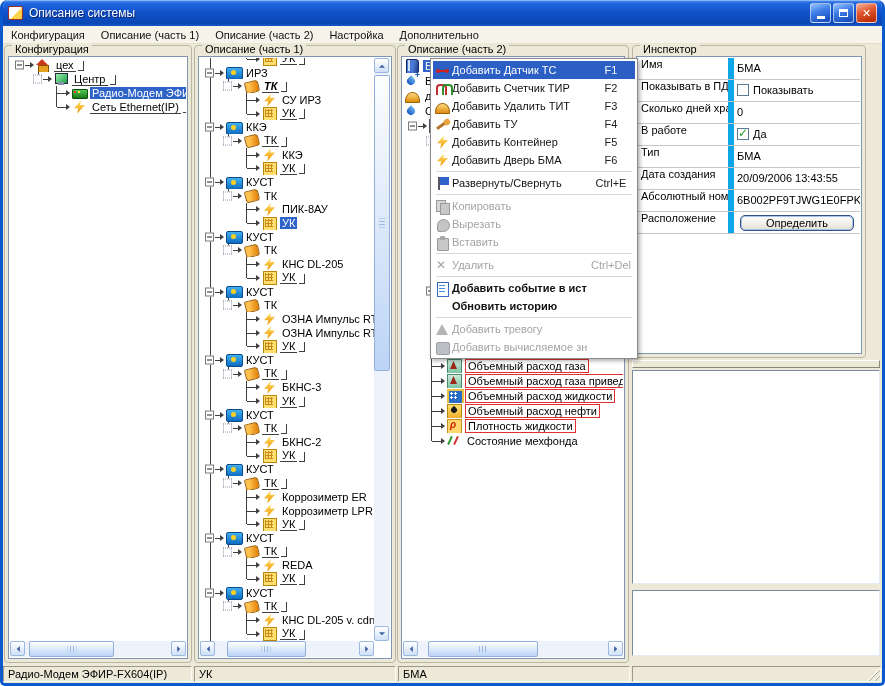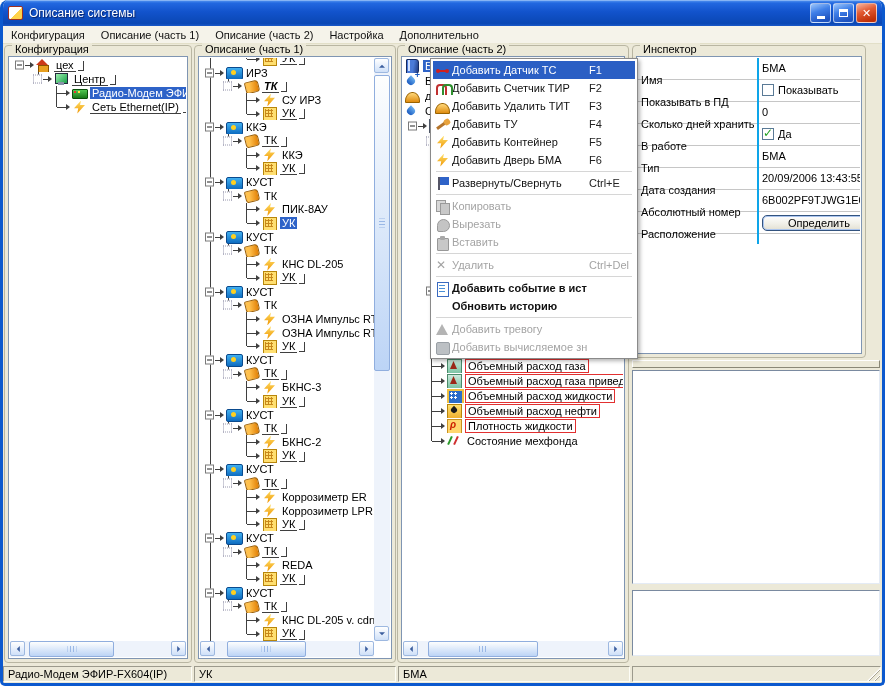--- a/index.html
+++ b/index.html
@@ -115,35 +115,35 @@
 .sb.d::after{border-top-color:#3b5e9e;transform:translate(-50%,-30%)}
 .track{flex:1;position:relative}
 .thumb{position:absolute;background:linear-gradient(#fdfefe,#bcd4f6);border:1px solid #90aede;border-radius:2px}
 .hscroll .thumb{top:0;bottom:0}
 .hscroll .thumb::after{content:"";position:absolute;left:50%;top:50%;transform:translate(-50%,-50%);width:9px;height:6px;background:repeating-linear-gradient(90deg,#9ab8e6 0 1px,transparent 1px 3px)}
 .vscroll .thumb{left:0;right:0;top:2px;height:296px}
 .vscroll .thumb::after{content:"";position:absolute;left:50%;top:50%;transform:translate(-50%,-50%);width:6px;height:9px;background:repeating-linear-gradient(0deg,#9ab8e6 0 1px,transparent 1px 3px)}
 
 .insp{position:absolute;inset:1px;background:#fff;overflow:hidden}
 .irow{display:flex;height:22px;border-bottom:1px solid #c6c6c6;align-items:stretch}
-.ilabel{width:121px;border-right:2px solid #0ea5e9;padding:16px 3px;font-size:11px;color:#000;overflow:hidden;white-space:nowrap}
+.ilabel{width:96px;border-right:6px solid #0ea5e9;padding:0 3px;font-size:11px;color:#000;overflow:hidden;white-space:nowrap}
 .ival{flex:1;padding:4px 3px;font-size:11px;color:#000;overflow:hidden;white-space:nowrap}
 .cb{display:inline-block;width:12px;height:12px;border:1px solid #5a7a96;background:#fff;vertical-align:-2px;margin-right:4px;position:relative}
 .cb.checked::after{content:"✓";position:absolute;left:0;top:-3px;color:#21a121;font-weight:700;font-size:12px}
 .xpbtn{display:block;width:114px;height:16px;margin:-1px auto 0;text-align:center;font-size:11px;line-height:14px;background:linear-gradient(#fefefe,#efeee6 60%,#e2e0d2);border:1px solid #33537e;border-radius:5px;box-shadow:inset 0 0 0 1px #aac4ee;font-family:inherit}
 .splitter{position:absolute;left:629px;right:2px;top:316px;height:8px;background:#ece9d8;border:1px solid;border-color:#fff #8a8876 #8a8876 #fff}
 .whitebox{position:absolute;left:629px;right:2px;background:#fff;border:1px solid;border-color:#7a8aa0 #e4ebf5 #e4ebf5 #7a8aa0}
 .boxA{top:326px;height:214px}
 .boxB{top:546px;height:66px}
 
 .ctxmenu{position:absolute;left:427px;top:14px;width:208px;background:#fff;border:1px solid #8a8a8a;box-shadow:2px 2px 4px rgba(0,0,0,.3);padding:2px;z-index:50}
 .mitem{height:18px;display:flex;align-items:center;padding:0 2px;font-size:11px;color:#111}
 .mitem .mic{width:17px;flex:none;display:flex;align-items:center}
 .mitem .mlabel{flex:1;white-space:nowrap;overflow:hidden}
-.mitem .mshort{width:46px;text-align:left;padding-left:2px;flex:none;color:#222}
+.mitem .mshort{width:46px;text-align:center;padding-left:2px;flex:none;color:#222}
 .mitem.sel{background:#2b5fc4;color:#fff}
 .mitem.sel .mshort{color:#fff}
 .mitem.dis{color:#a4a4a4}
 .mitem.dis .mshort{color:#a4a4a4}
 .mitem.bold .mlabel{font-weight:700}
 .msep{height:5px;position:relative}
 .msep::after{content:"";position:absolute;left:3px;right:3px;top:2px;height:1px;background:#d6d6d6}
 
 .status{position:absolute;left:0;right:0;bottom:0;height:18px;background:#ece9d8;display:flex;gap:2px;padding:1px 1px 1px 0}
 .ssec{border:1px solid;border-color:#9c9a8c #fdfdf6 #fdfdf6 #9c9a8c;font-size:11px;padding:1px 4px;color:#000;overflow:hidden;white-space:nowrap}

